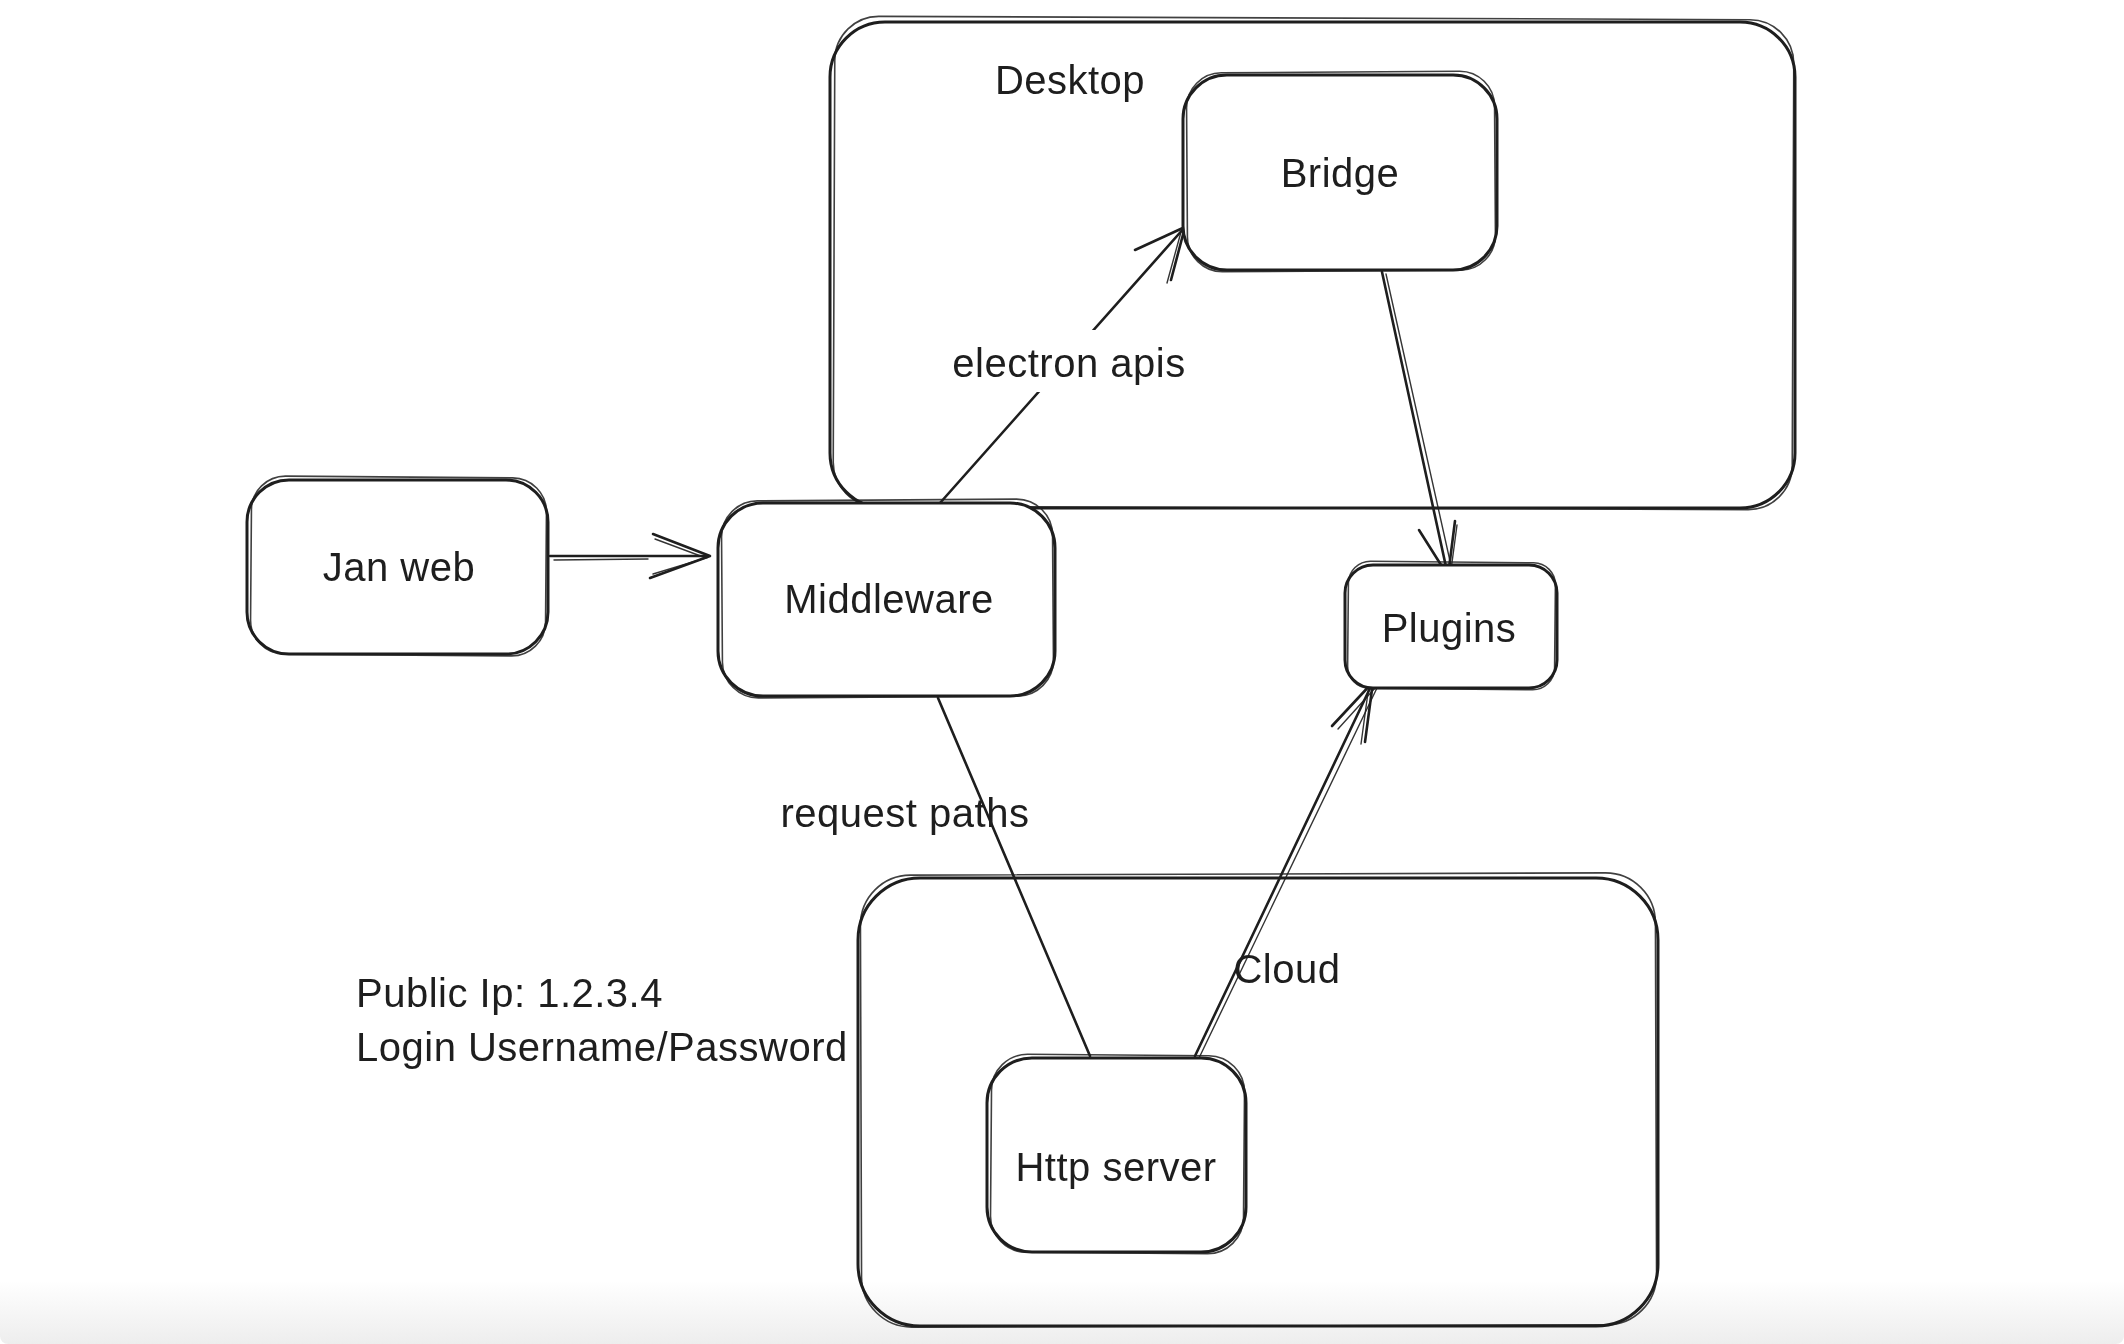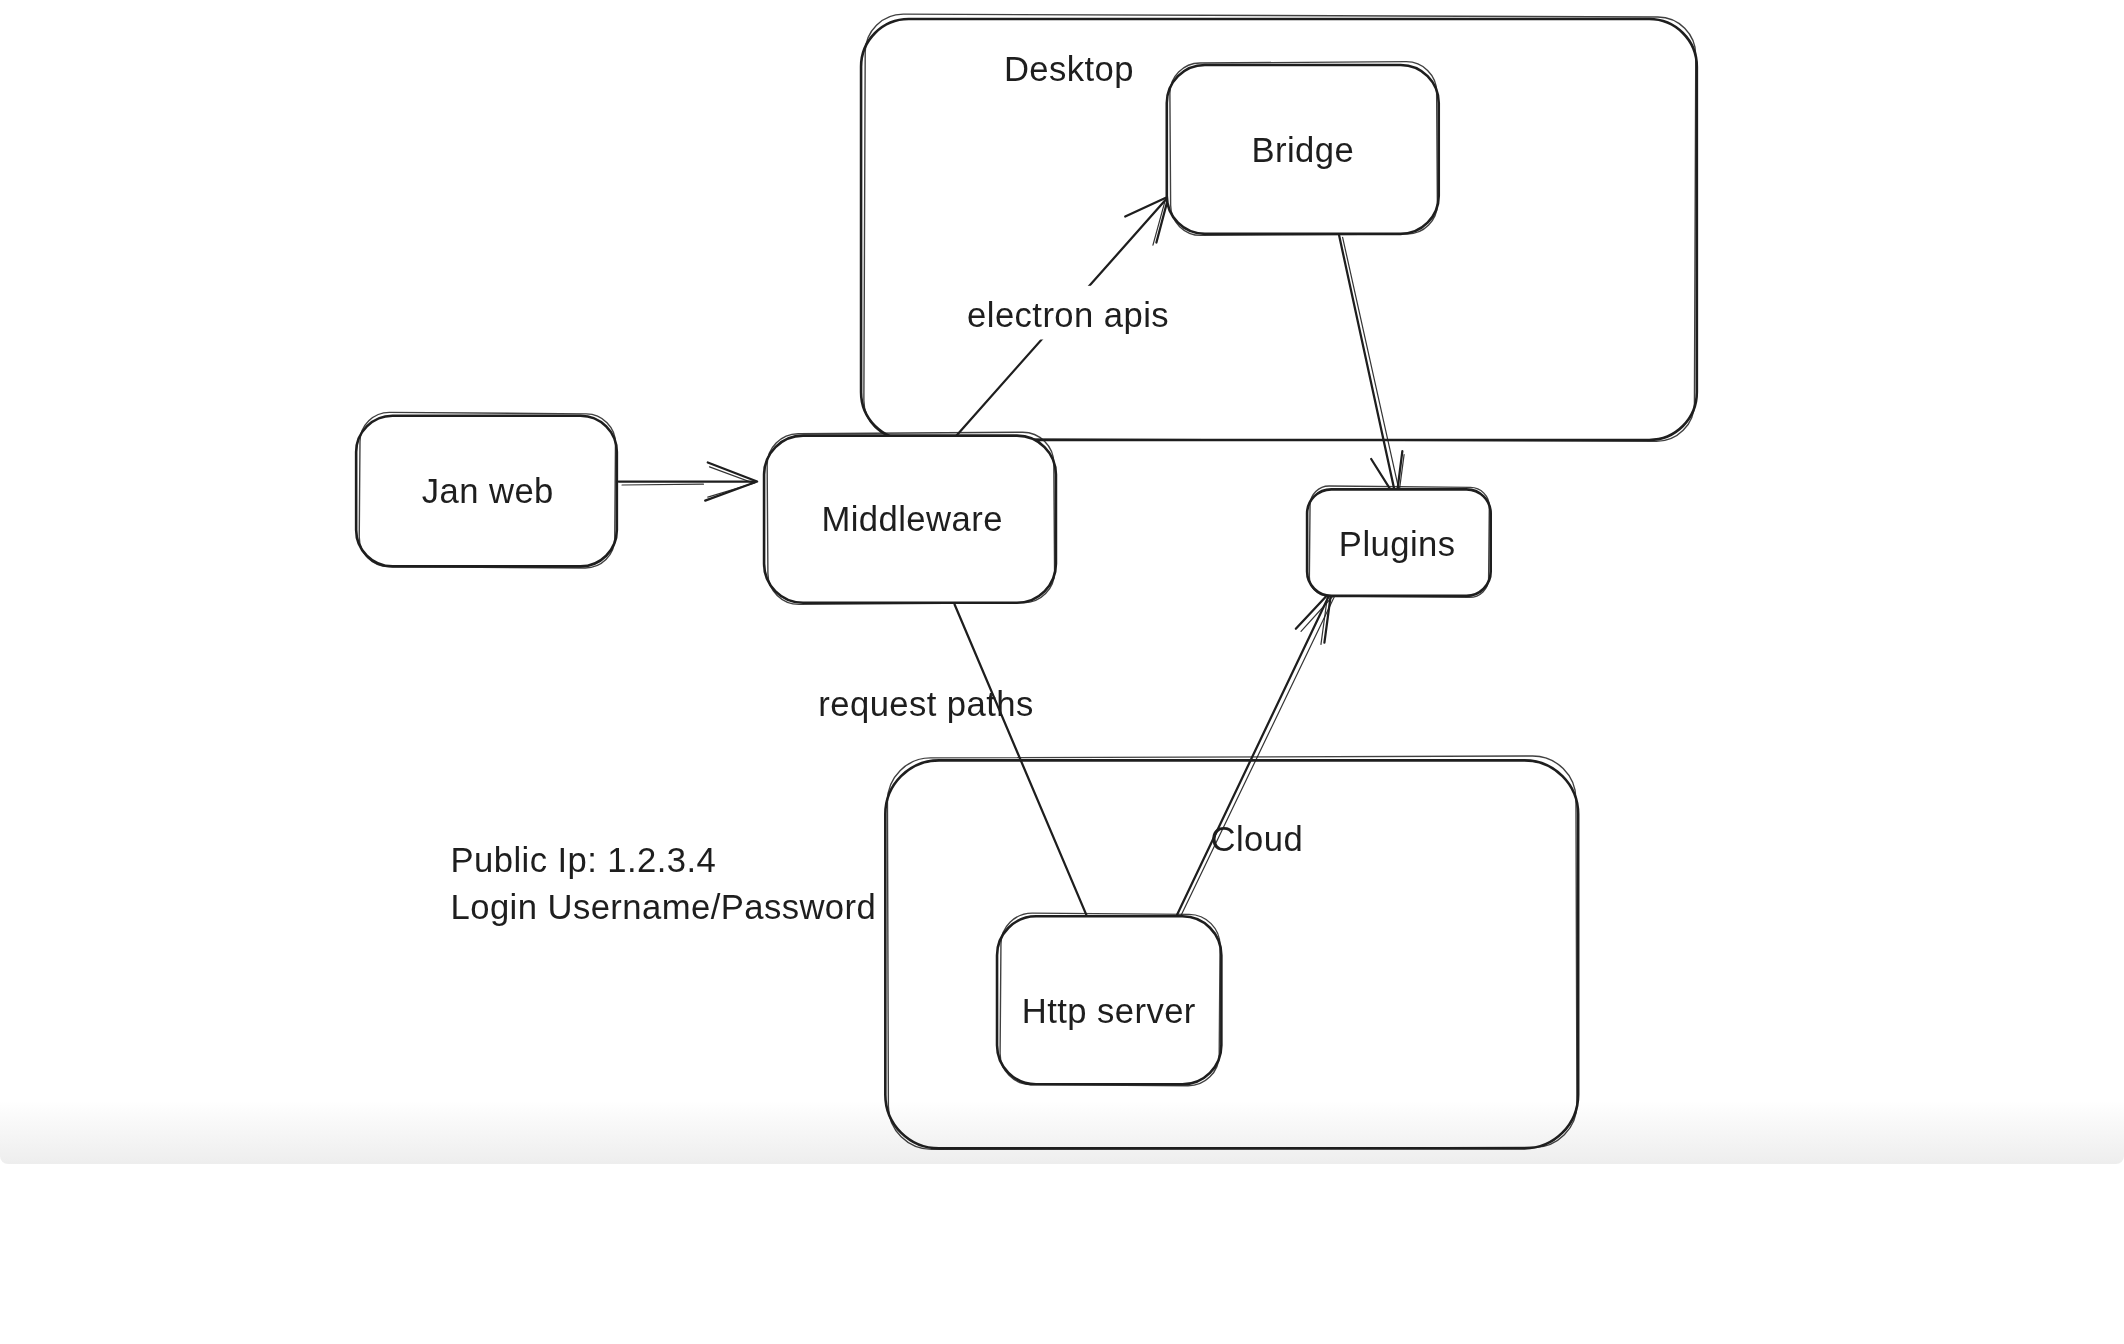--- a/index.html
+++ b/index.html
@@ -3,21 +3,21 @@
 <meta charset="utf-8">
 <style>
   html, body {
     margin: 0;
     padding: 0;
     background: #ffffff;
   }
   .stage {
     position: relative;
     width: 2124px;
-    height: 1164px;
+    height: 1344px;
     background: var(--bg, #ffffff);
     overflow: hidden;
     font-family: "Liberation Sans", "DejaVu Sans", sans-serif;
     border-radius: 8px;
   }
   svg.canvas {
     position: absolute;
     left: 0;
     top: 0;
     width: 100%;

